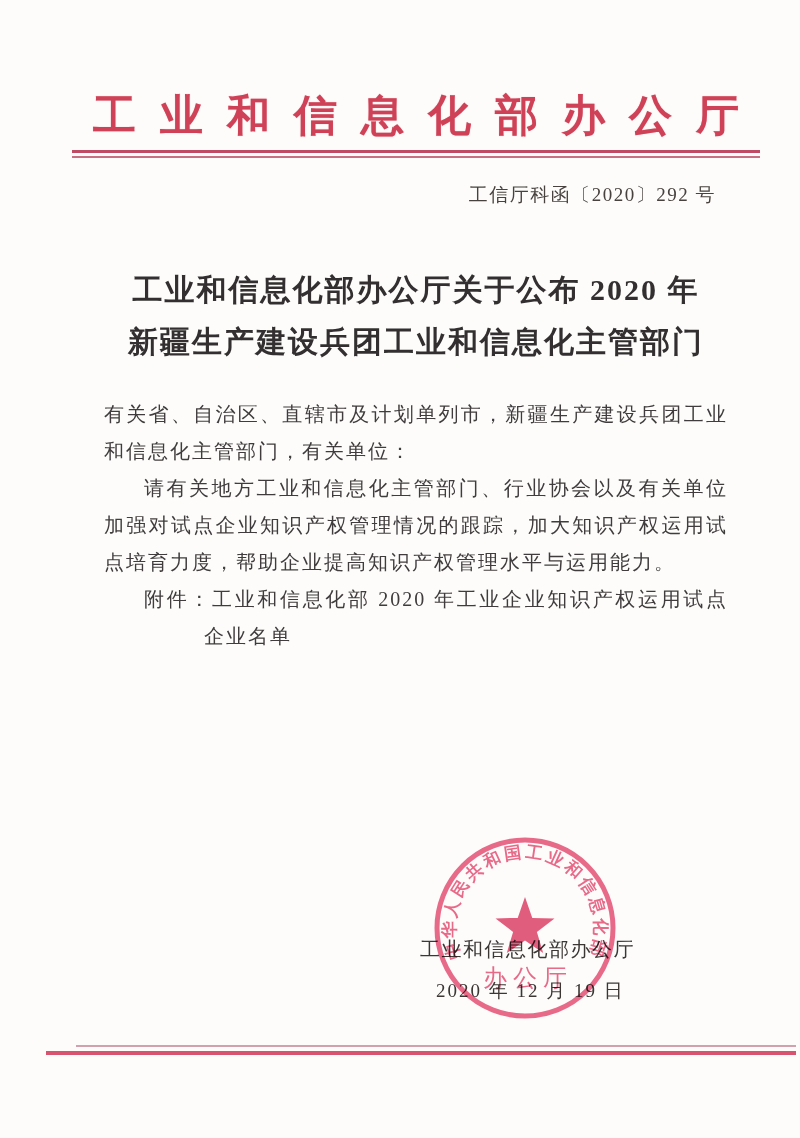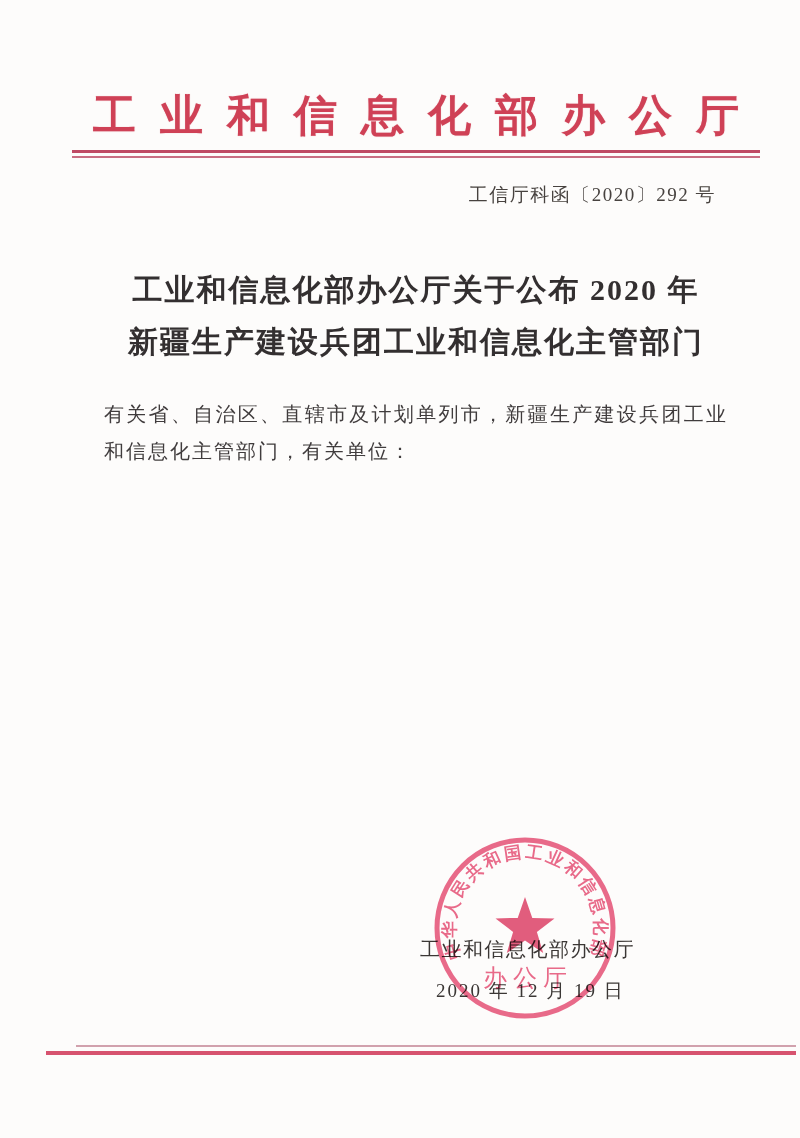--- a/index.html
+++ b/index.html
@@ -126,20 +126,22 @@
 
   <div class="docnum">工信厅科函〔2020〕292 号</div>
 
   <div class="title">
     <div>工业和信息化部办公厅关于公布 2020 年</div>
     <div>新疆生产建设兵团工业和信息化主管部门</div>
   </div>
 
   <div class="body">
     <p class="salutation">有关省、自治区、直辖市及计划单列市，新疆生产建设兵团工业和信息化主管部门，有关单位：</p>
+    <p class="para">请有关地方工业和信息化主管部门、行业协会以及有关单位加强对试点企业知识产权管理情况的跟踪，加大知识产权运用试点培育力度，帮助企业提高知识产权管理水平与运用能力。</p>
+    <p class="attachment"><span>附件：</span><span>工业和信息化部 2020 年工业企业知识产权运用试点企业名单</span></p>
   </div>
 
   <div class="signer">工业和信息化部办公厅</div>
 
   <div class="sigdate">2020 年 12 月 19 日</div>
 
   <svg class="seal" viewBox="0 0 186 186" xmlns="http://www.w3.org/2000/svg">
     <circle cx="93" cy="93" r="88" fill="none" stroke="#e8567b" stroke-width="5"></circle>
     <path id="sealTextArc" fill="none" d="M 32.4 128 A 70 70 0 1 1 153.6 128"></path>
     <text class="seal-ring-text">

